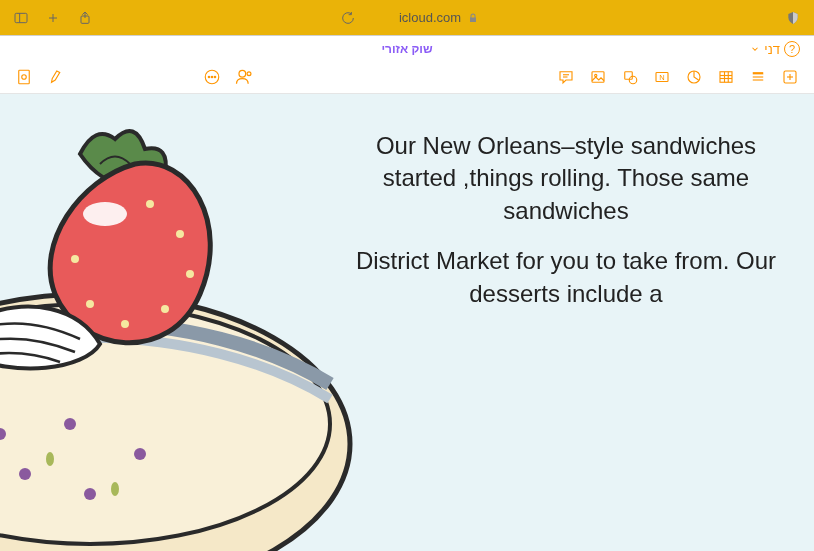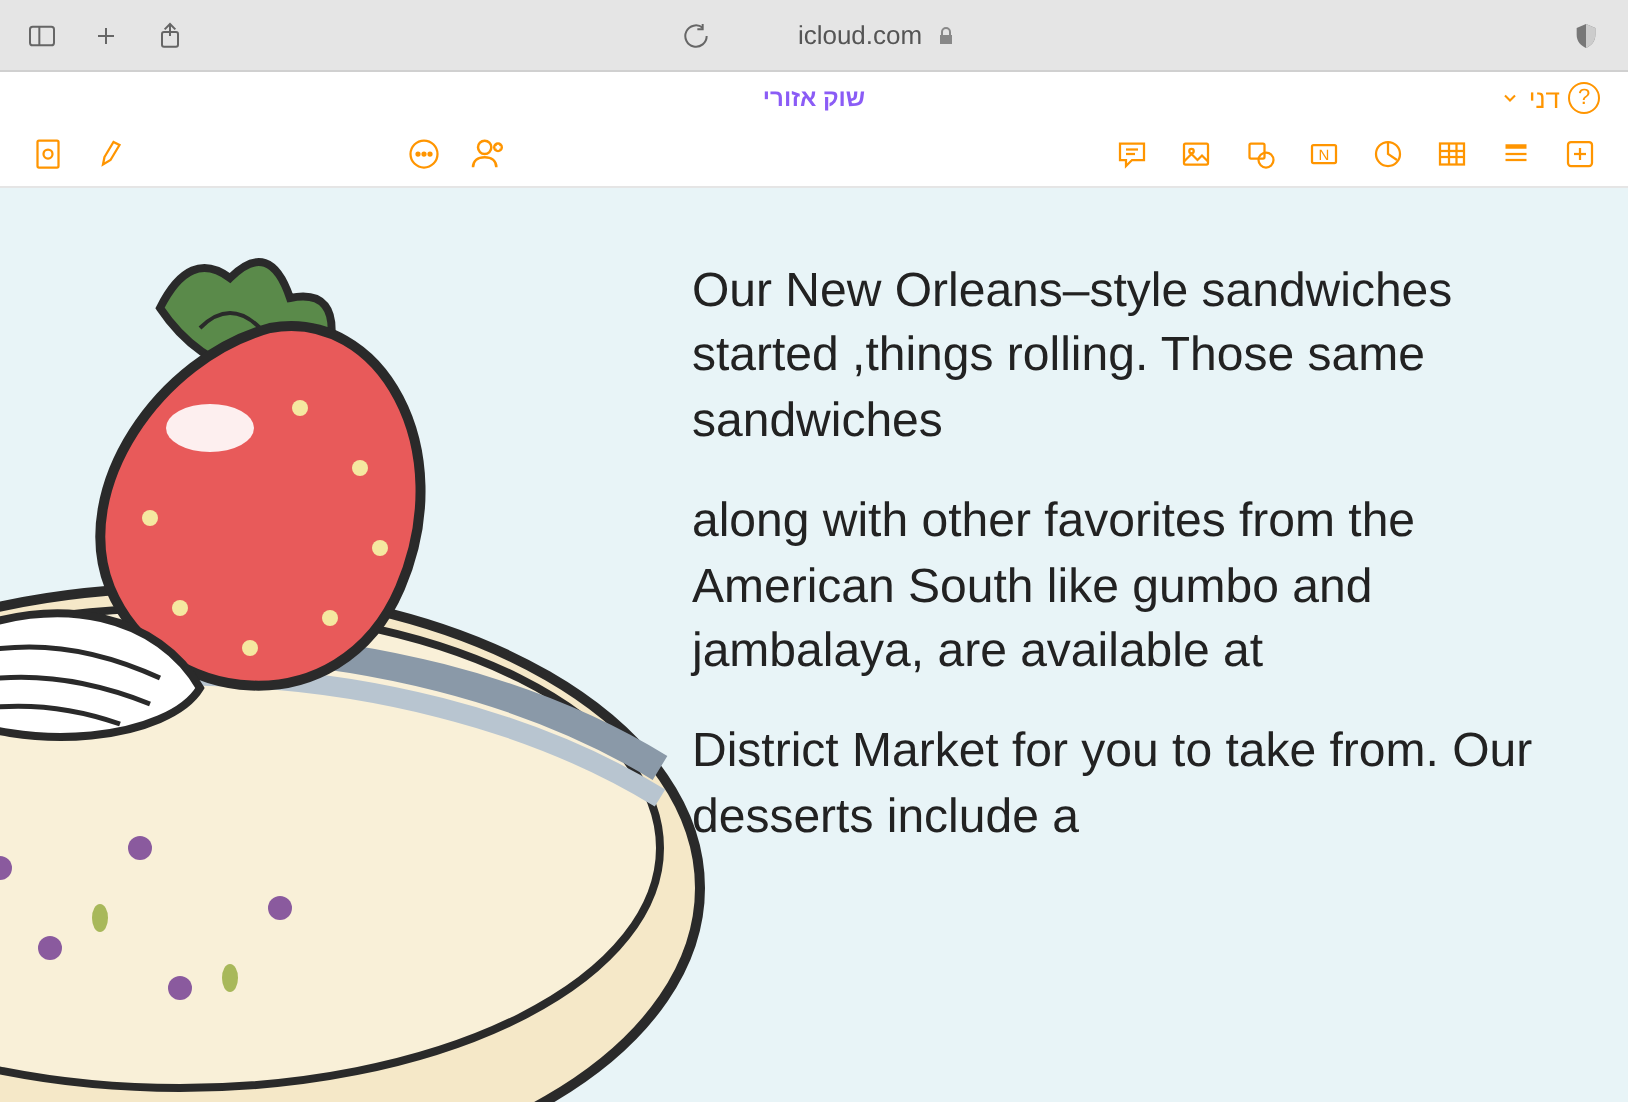--- a/index.html
+++ b/index.html
@@ -1,18 +1,18 @@
 <!DOCTYPE html>
 <html><head>
 <meta charset="utf-8">
 <style>
 * { margin: 0; padding: 0; box-sizing: border-box; }
 body { width: 814px; height: 551px; font-family: -apple-system, BlinkMacSystemFont, "Segoe UI", sans-serif; overflow: hidden; background: #fff; }
 
-.browser-chrome { height: 36px; display: flex; align-items: center; padding: 0 8px; background: #e5e5e5; border-bottom: 1px solid #d0d0d0; gap: 6px; }
+.browser-chrome { height: 36px; display: flex; align-items: center; padding: 0 8px; background: #eab308; border-bottom: 1px solid #d0d0d0; gap: 6px; }
 .chrome-btn { width: 26px; height: 26px; display: flex; align-items: center; justify-content: center; color: #555; border-radius: 5px; }
 .chrome-btn svg { width: 16px; height: 16px; stroke: #666; fill: none; stroke-width: 1.5; }
 .spacer { flex: 1; }
 .addr-box { flex: 0 0 auto; display: flex; align-items: center; gap: 6px; margin: 0 auto; font-size: 13px; color: #555; }
 .addr-box svg { width: 12px; height: 12px; }
 .reload-btn { position: absolute; left: 335px; }
 
 .app-header { height: 24px; display: flex; align-items: center; padding: 2px 10px 0 10px; position: relative; border-bottom: none; }
 .doc-title { position: absolute; left: 50%; transform: translateX(-50%); font-size: 12px; font-weight: 600; color: #8b5cf6; }
 .user-pod { display: flex; align-items: center; gap: 4px; margin-left: auto; margin-right: 4px; }
@@ -20,21 +20,21 @@
 .help-circle { width: 16px; height: 16px; border: 1.2px solid #ff9500; border-radius: 50%; display: flex; align-items: center; justify-content: center; font-size: 11px; color: #ff9500; }
 
 .toolbar { height: 34px; display: flex; align-items: center; padding: 0 10px; gap: 4px; border-bottom: 1px solid #e5e5e5; }
 .tool-btn { width: 28px; height: 24px; display: flex; align-items: center; justify-content: center; }
 .tool-btn svg { stroke: #ff9500; fill: none; stroke-width: 1.5; }
 .tool-gap { flex: 1; }
 .tool-gap-sm { width: 120px; }
 
 .canvas { position: relative; height: 457px; background: #e8f4f7; overflow: hidden; }
 .illus { position: absolute; left: -60px; top: 0; width: 440px; height: 500px; }
-.text-area { position: absolute; right: 28px; top: 36px; width: 440px; text-align: left; margin-left: 39px; }
+.text-area { position: absolute; right: 28px; top: 36px; width: 440px; text-align: center; margin-left: 39px; }
 .para { font-size: 24px; line-height: 1.35; color: #222; margin-bottom: 18px; font-weight: 400; }
 </style>
 </head>
 <body>
 
 <div class="browser-chrome">
   <div class="chrome-btn">
     <svg viewBox="0 0 24 24">
         <rect x="3" y="5" width="18" height="14" rx="2"></rect>
         <line x1="10" y1="5" x2="10" y2="19"></line>
@@ -202,16 +202,15 @@
     <circle cx="150" cy="210" r="4" fill="#f5e8a0"></circle>
     <circle cx="135" cy="165" r="4" fill="#f5e8a0"></circle>
     <path d="M35 225 C 90 200, 140 215, 160 250 C 145 275, 75 285, 25 260 C 5 245, 10 232, 35 225Z" fill="#fff" stroke="#2a2a2a" stroke-width="4"></path>
     <path d="M45 233 Q 90 222 140 245" fill="none" stroke="#2a2a2a" stroke-width="2.5"></path>
     <path d="M40 248 Q 85 238 135 258" fill="none" stroke="#2a2a2a" stroke-width="2.5"></path>
     <path d="M40 262 Q 80 254 120 268" fill="none" stroke="#2a2a2a" stroke-width="2.5"></path>
   </svg>
 
   <div class="text-area">
     <p class="para">Our New Orleans–style sandwiches started ,things rolling. Those same sandwiches</p>
-    <p class="para">along with other favorites from the American South like gumbo and jambalaya, are available at</p>
     <p class="para">District Market for you to take from. Our desserts include a</p>
   </div>
 </div>
 
 </body></html>

